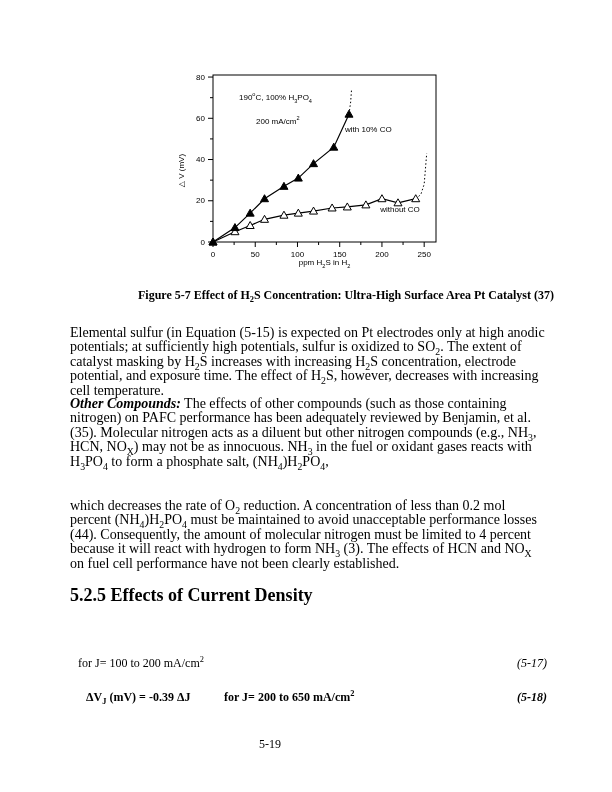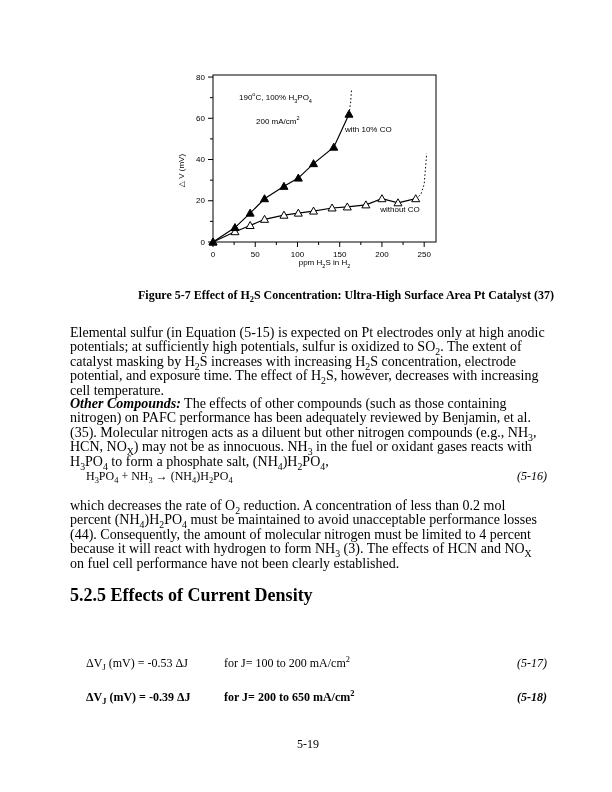--- a/index.html
+++ b/index.html
@@ -25,21 +25,21 @@
   }
   .eq-row {
     position:absolute; left:70px; width:477px;
     display:flex; align-items:baseline; font-size:12px;
   }
   .eq-formula { flex:1; margin-left:16px; }
   .eq-lhs { width:130px; margin-left:16px; }
   .eq-cond { flex:1;margin-left:8px; }
   .eq-num { font-style:italic; }
   .page-number {
-    position:absolute; left:0; width:540px; text-align:center; font-size:12px;padding-left:38px;
+    position:absolute; left:0; width:540px; text-align:center; font-size:12px;
   }
   
   .chart {
     position:absolute; left:175px; top:62px; width:272px; height:232px;
     font-family:"Liberation Sans", sans-serif; font-size:8px; color:#000;
   }
   .chart svg { position:absolute; left:0; top:0; overflow:visible; }
   .chart .ann { position:absolute; white-space:nowrap; }
   .ann-cond1 { left:64px; top:31px; }
   .ann-cond2 { left:81px; top:55px; }
@@ -129,32 +129,27 @@
   </div>
 
   <p class="fig-caption" style="top:288px;margin-left:40px;">Figure 5-7  Effect of H<sub>2</sub>S Concentration:  Ultra-High Surface Area Pt Catalyst (37)</p>
 
   <p class="body-par" style="top:326px;">Elemental sulfur (in Equation (5-15) is expected on Pt electrodes only at high anodic potentials; at sufficiently high potentials, sulfur is oxidized to SO<sub>2</sub>.  The extent of catalyst masking by H<sub>2</sub>S increases with increasing H<sub>2</sub>S concentration, electrode potential, and exposure time.  The effect of H<sub>2</sub>S, however, decreases with increasing cell temperature.</p>
 
   <p class="body-par" style="top:397px;">
     <span class="lead-bi">Other Compounds:</span><span>  The effects of other compounds (such as those containing nitrogen) on PAFC performance has been adequately reviewed by Benjamin, et al. (35).  Molecular nitrogen acts as a diluent but other nitrogen compounds (e.g., NH<sub>3</sub>, HCN, NO<sub>X</sub>) may not be as innocuous.  NH<sub>3</sub> in the fuel or oxidant gases reacts with H<sub>3</sub>PO<sub>4</sub> to form a phosphate salt, (NH<sub>4</sub>)H<sub>2</sub>PO<sub>4</sub>,</span>
   </p>
 
-  <div class="eq-row" style="top:469px;">
-    <span class="eq-formula">H<sub>3</sub>PO<sub>4</sub> + NH<sub>3</sub> → (NH<sub>4</sub>)H<sub>2</sub>PO<sub>4</sub></span>
-    <span class="eq-num">(5-16)</span>
-  </div>
 
   <p class="body-par" style="top:499px;">which decreases the rate of O<sub>2</sub> reduction.  A concentration of less than 0.2 mol percent (NH<sub>4</sub>)H<sub>2</sub>PO<sub>4</sub> must be maintained to avoid unacceptable performance losses (44).  Consequently, the amount of molecular nitrogen must be limited to 4 percent because it will react with hydrogen to form NH<sub>3</sub> (3).  The effects of HCN and NO<sub>X</sub> on fuel cell performance have not been clearly established.</p>
 
   <h2 class="section-heading" style="top:585px;">5.2.5  Effects of Current Density</h2>
 
 
   <div class="eq-row" style="top:656px;">
-    <span class="eq-lhs">ΔV<sub>J</sub> (mV) = -0.53 ΔJ</span>
     <span class="eq-cond">for J= 100 to 200 mA/cm<sup>2</sup></span>
     <span class="eq-num">(5-17)</span>
   </div>
 
   <div class="eq-row" style="top:690px;font-weight:bold;">
     <span class="eq-lhs">ΔV<sub>J</sub> (mV) = -0.39 ΔJ</span>
     <span class="eq-cond">for J= 200 to 650 mA/cm<sup>2</sup></span>
     <span class="eq-num">(5-18)</span>
   </div>
 

